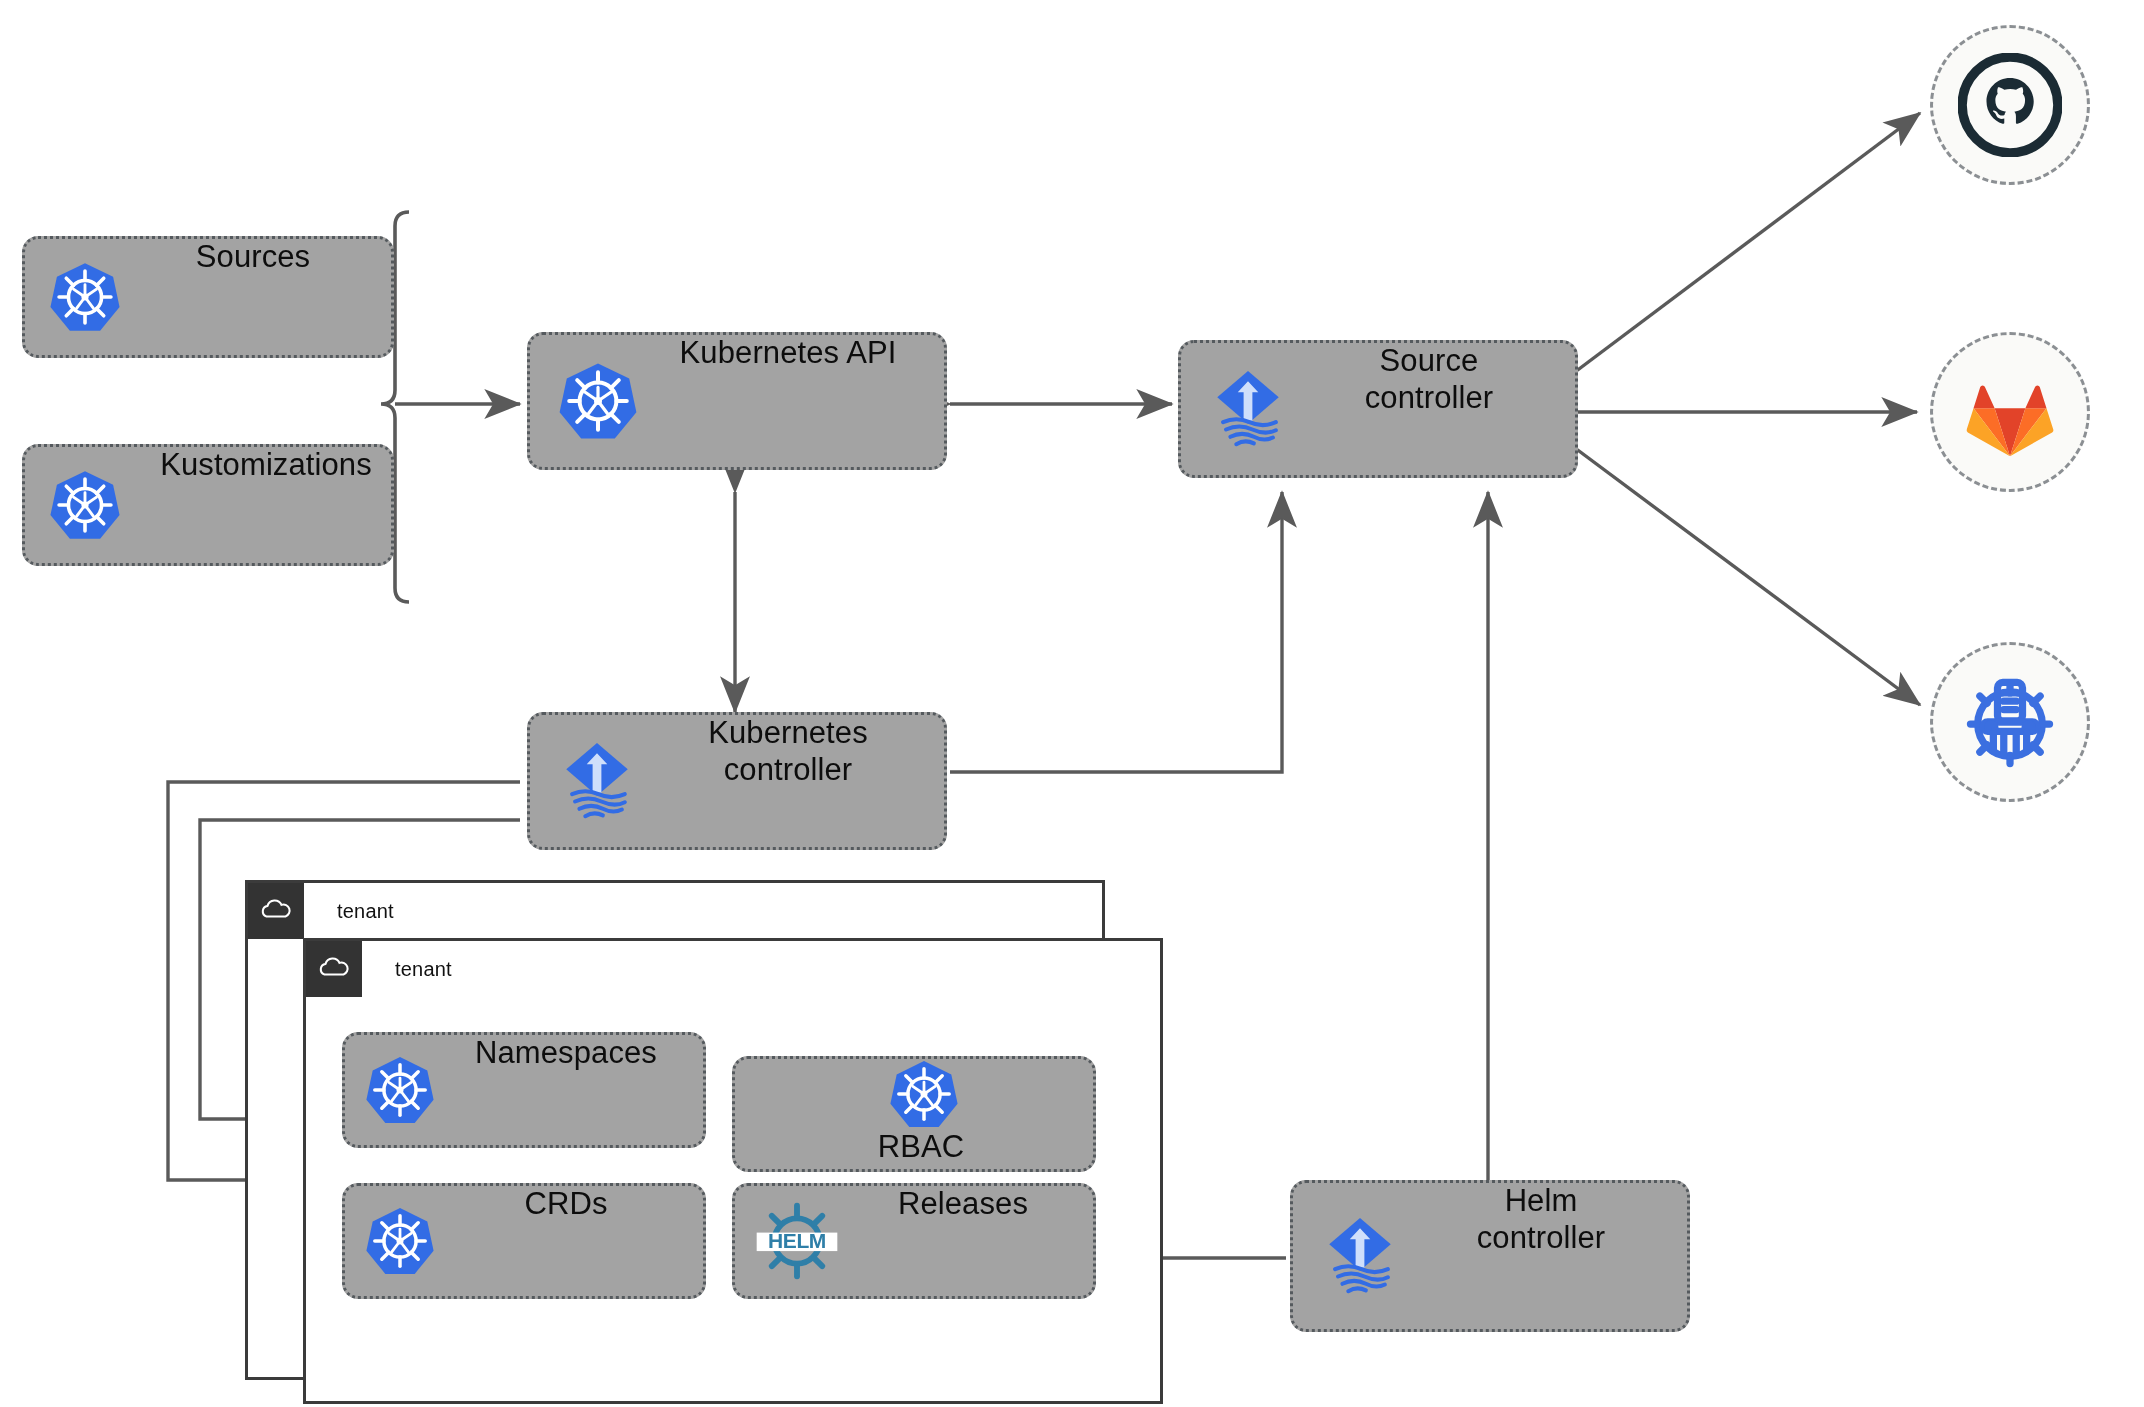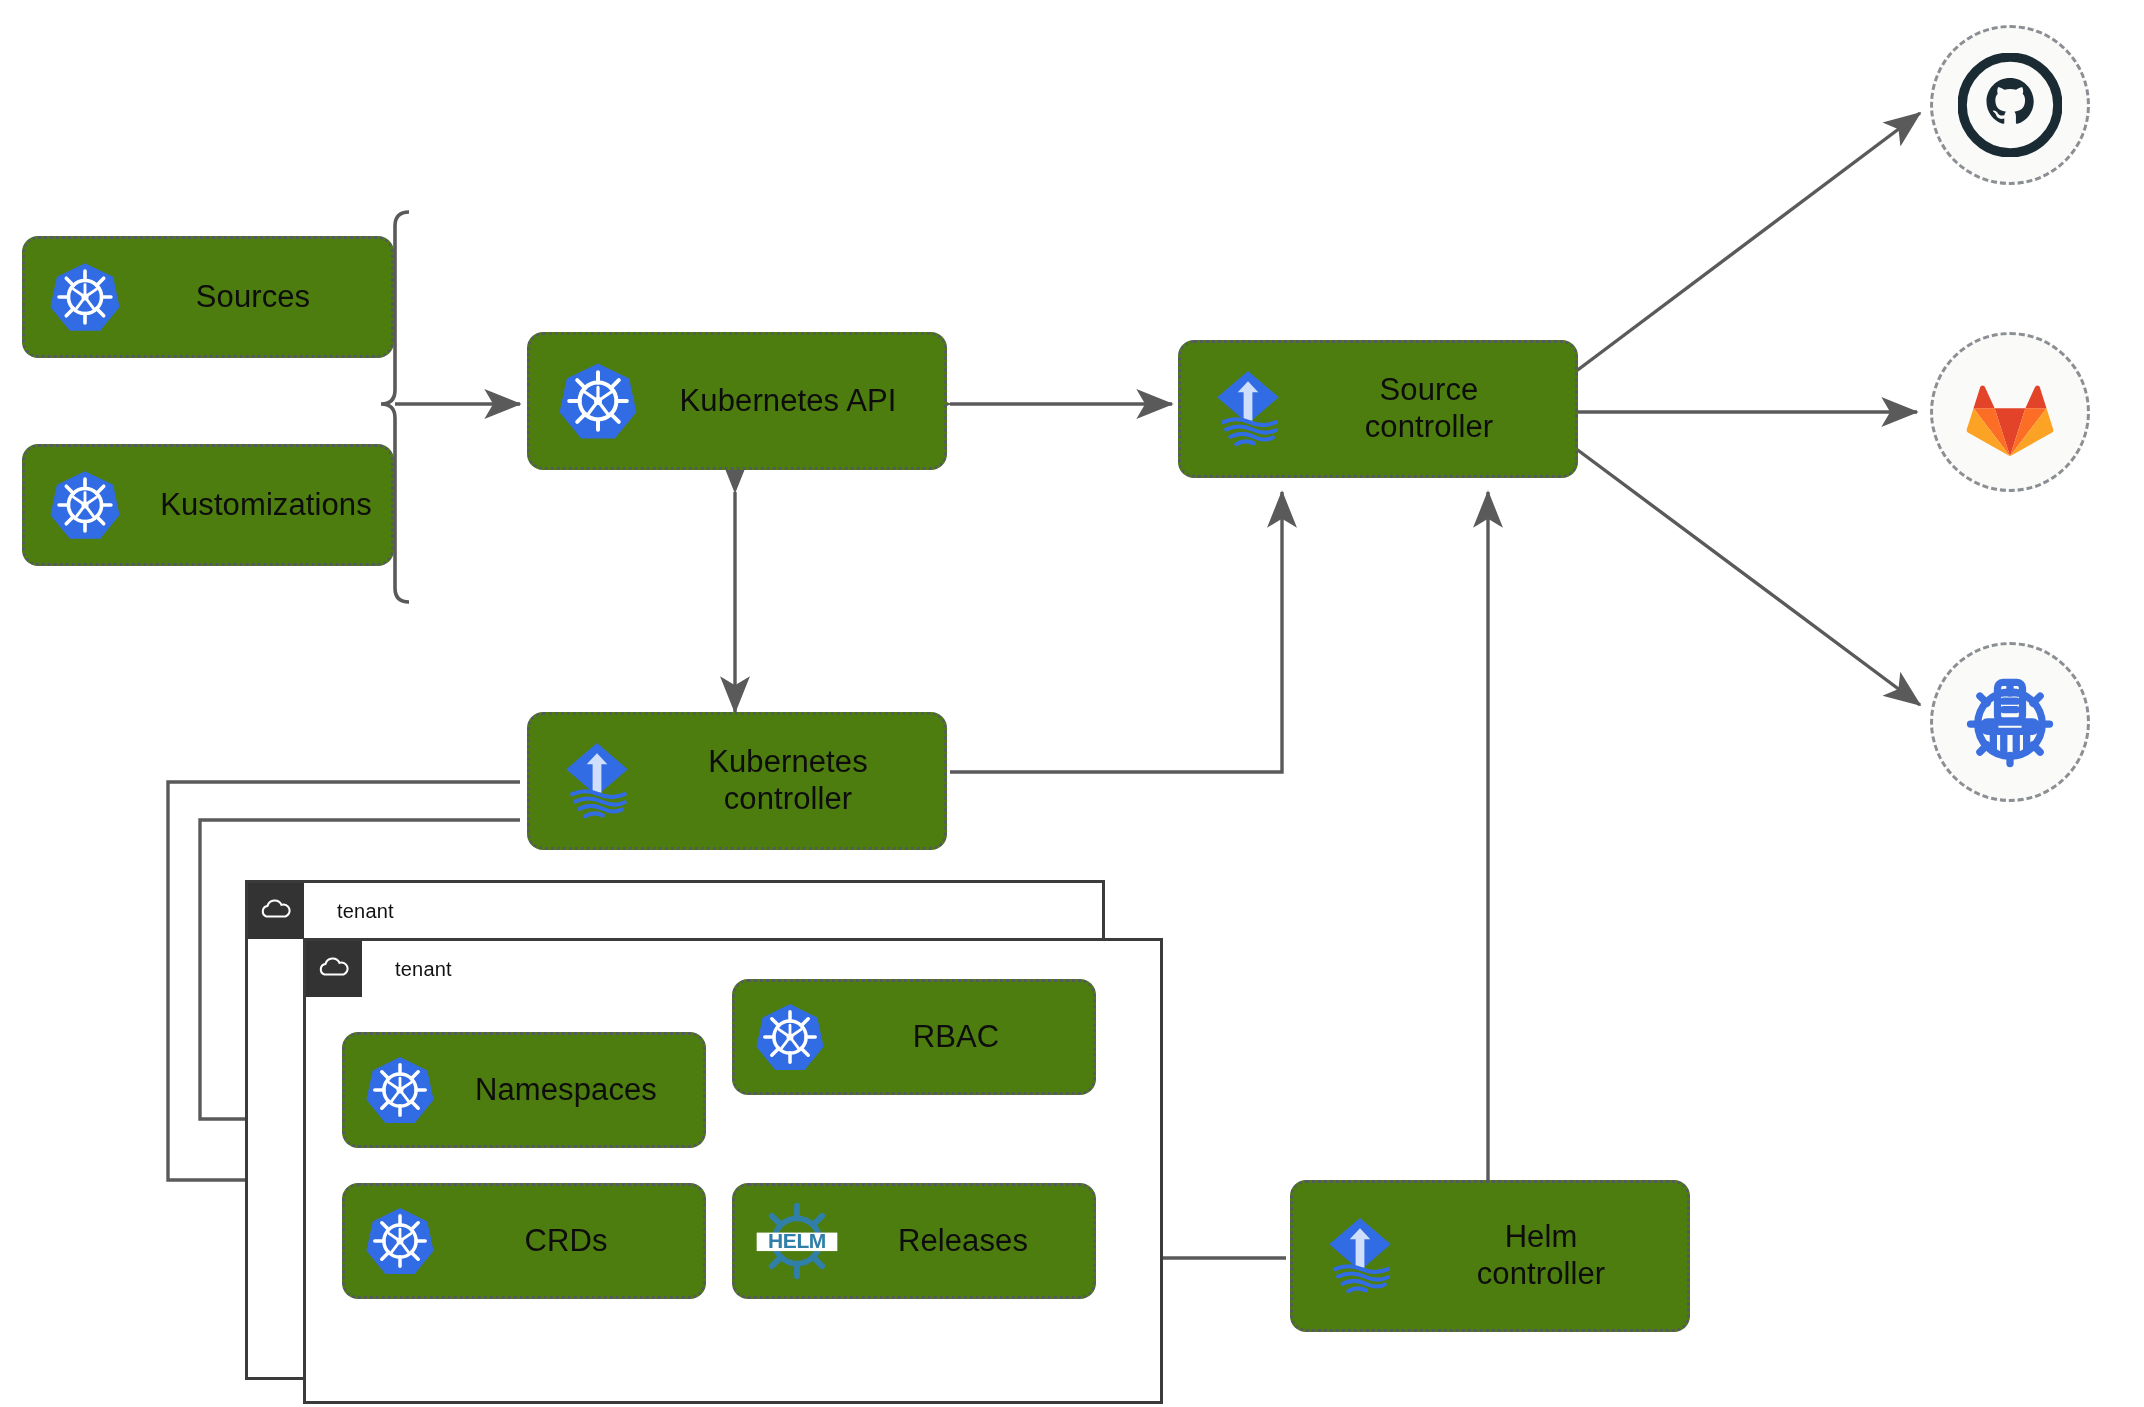--- a/index.html
+++ b/index.html
@@ -3,24 +3,24 @@
 <meta charset="utf-8">
 <style>
   html,body{margin:0;padding:0;background:#ffffff;}
   body{font-family:"Liberation Sans","DejaVu Sans",sans-serif;}
   #canvas{position:relative;width:2144px;height:1407px;background:#fff;overflow:hidden;}
   svg.layer{position:absolute;left:0;top:0;width:2144px;height:1407px;pointer-events:none;}
 
   
   .node{
     position:absolute;
-    background:#4d7c0f;
+    background:#a3a3a3;
     border:3px dotted #555a5e;
     border-radius:16px;
-    display:flex;align-items:center;
+    display:flex;
     box-sizing:border-box;
   }
   .node .ico{flex:0 0 auto;display:flex;align-items:center;justify-content:center;}
   .node .lbl{
     flex:1 1 auto;text-align:center;color:#0d0d0d;
     font-size:31px;line-height:1.18;letter-spacing:.1px;
     white-space:pre-line;padding-right:6px;
   }
 
   
@@ -269,21 +269,21 @@
 
   <div class="node" style="left:342px;top:1032px;width:364px;height:116px;padding-left:20px;">
     <div class="ico">
       <svg width="70" height="70" viewBox="0 0 100 100">
           <use href="#k8s"></use>
         </svg>
     </div>
     <div class="lbl">Namespaces</div>
   </div>
 
-  <div class="node" style="left:732px;top:979px;width:364px;height:116px;padding-left:20px;">
+  <div class="node" style="left:732px;top:1056px;width:364px;height:116px;padding-left:20px;flex-direction:column;">
     <div class="ico">
       <svg width="70" height="70" viewBox="0 0 100 100">
           <use href="#k8s"></use>
         </svg>
     </div>
     <div class="lbl">RBAC</div>
   </div>
 
   <div class="node" style="left:732px;top:1183px;width:364px;height:116px;padding-left:20px;">
     <div class="ico">

